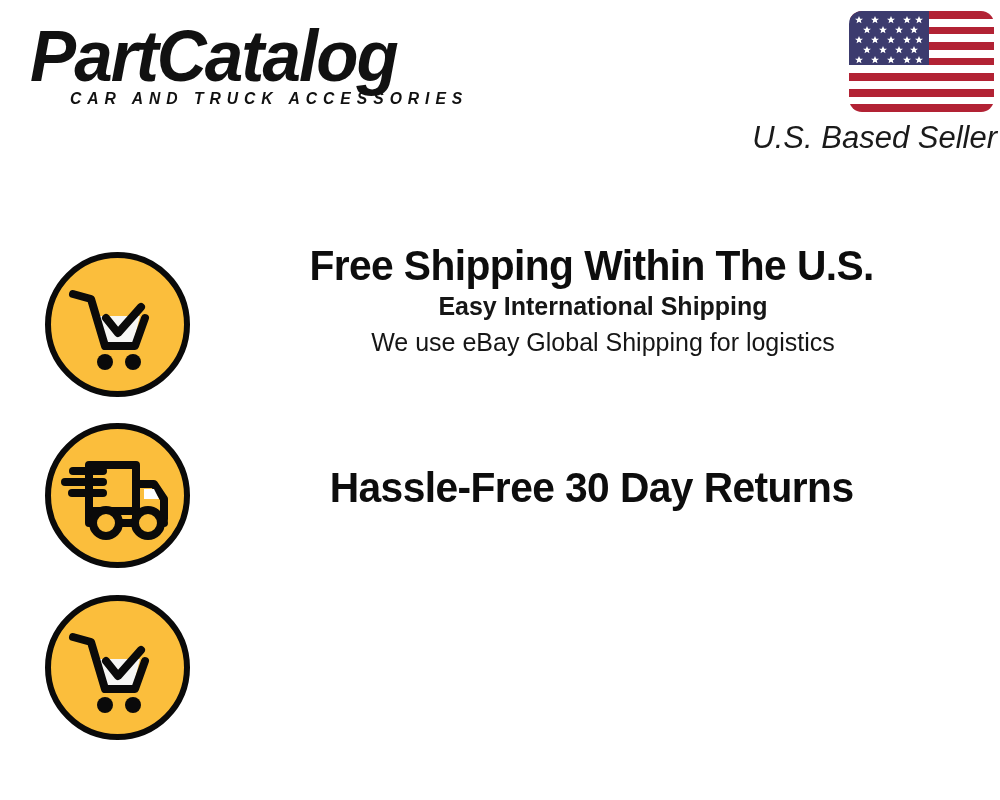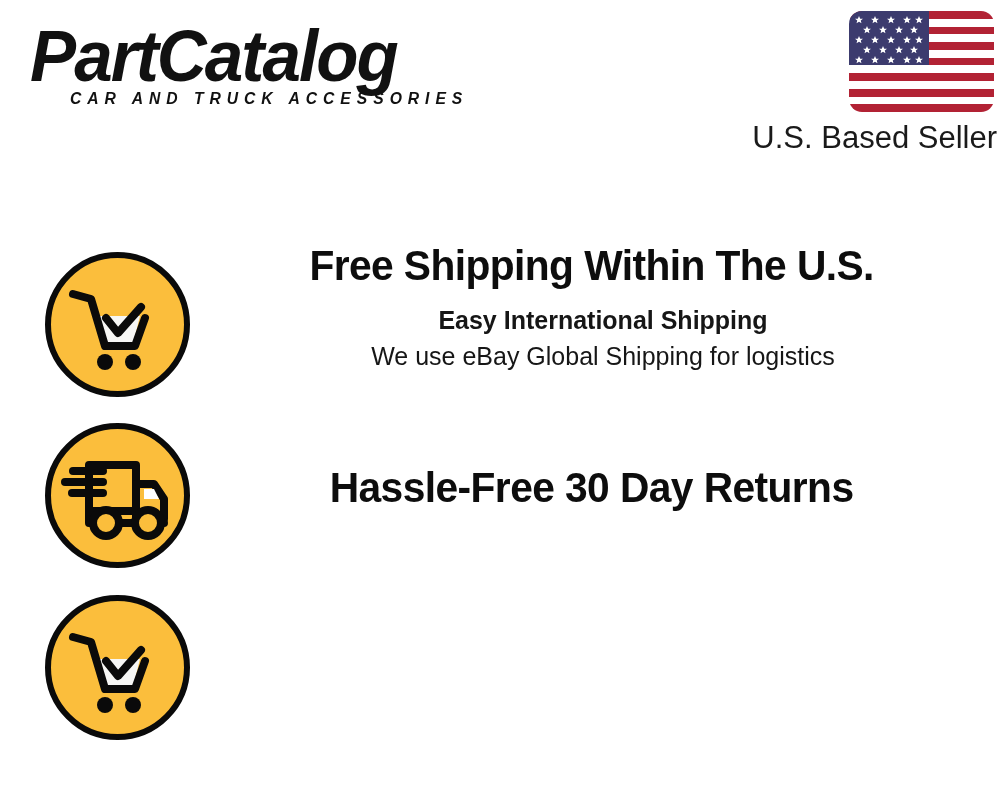--- a/index.html
+++ b/index.html
@@ -97,20 +97,21 @@
     left: 723px;
     top: 120px;
     width: 266px;
     text-align: right;
     font-size: 31px;
     line-height: 36px;
     font-weight: 400;
     letter-spacing: 0px;
     color: #1a1a1a;
     white-space: nowrap;
+    font-style: italic;
   }
 
   
   .feature-row { position: absolute; left: 0; width: 1000px; }
   #feature-row-0 { top: 240px; height: 175px; }
   #feature-row-1 { top: 411px; height: 175px; }
   #feature-row-2 { top: 583px; height: 175px; }
 
   .feature-icon {
     position: absolute;
@@ -141,21 +142,21 @@
     font-size: 25px;
     line-height: 33px;
     font-weight: 400;
     color: #161616;
     white-space: nowrap;
   }
   .feature-sub.strong { font-weight: 700; }
 
   #feature-row-0 .feature-text { top: 2px; }
   #feature-row-0 .feature-sub.l1 { margin-top: 4px; }
-  #feature-row-0 .feature-sub.l2 { margin-top: 14px; }
+  #feature-row-0 .feature-sub.l2 { margin-top: 0; }
   #feature-row-0 .feature-sub.l3 { margin-top: 3px; }
 
   #feature-row-1 .feature-text { top: 53px; }
   #feature-row-2 .feature-text { top: 56px; }
 </style>
 </head>
 <body>
 
 <div id="header">
 

